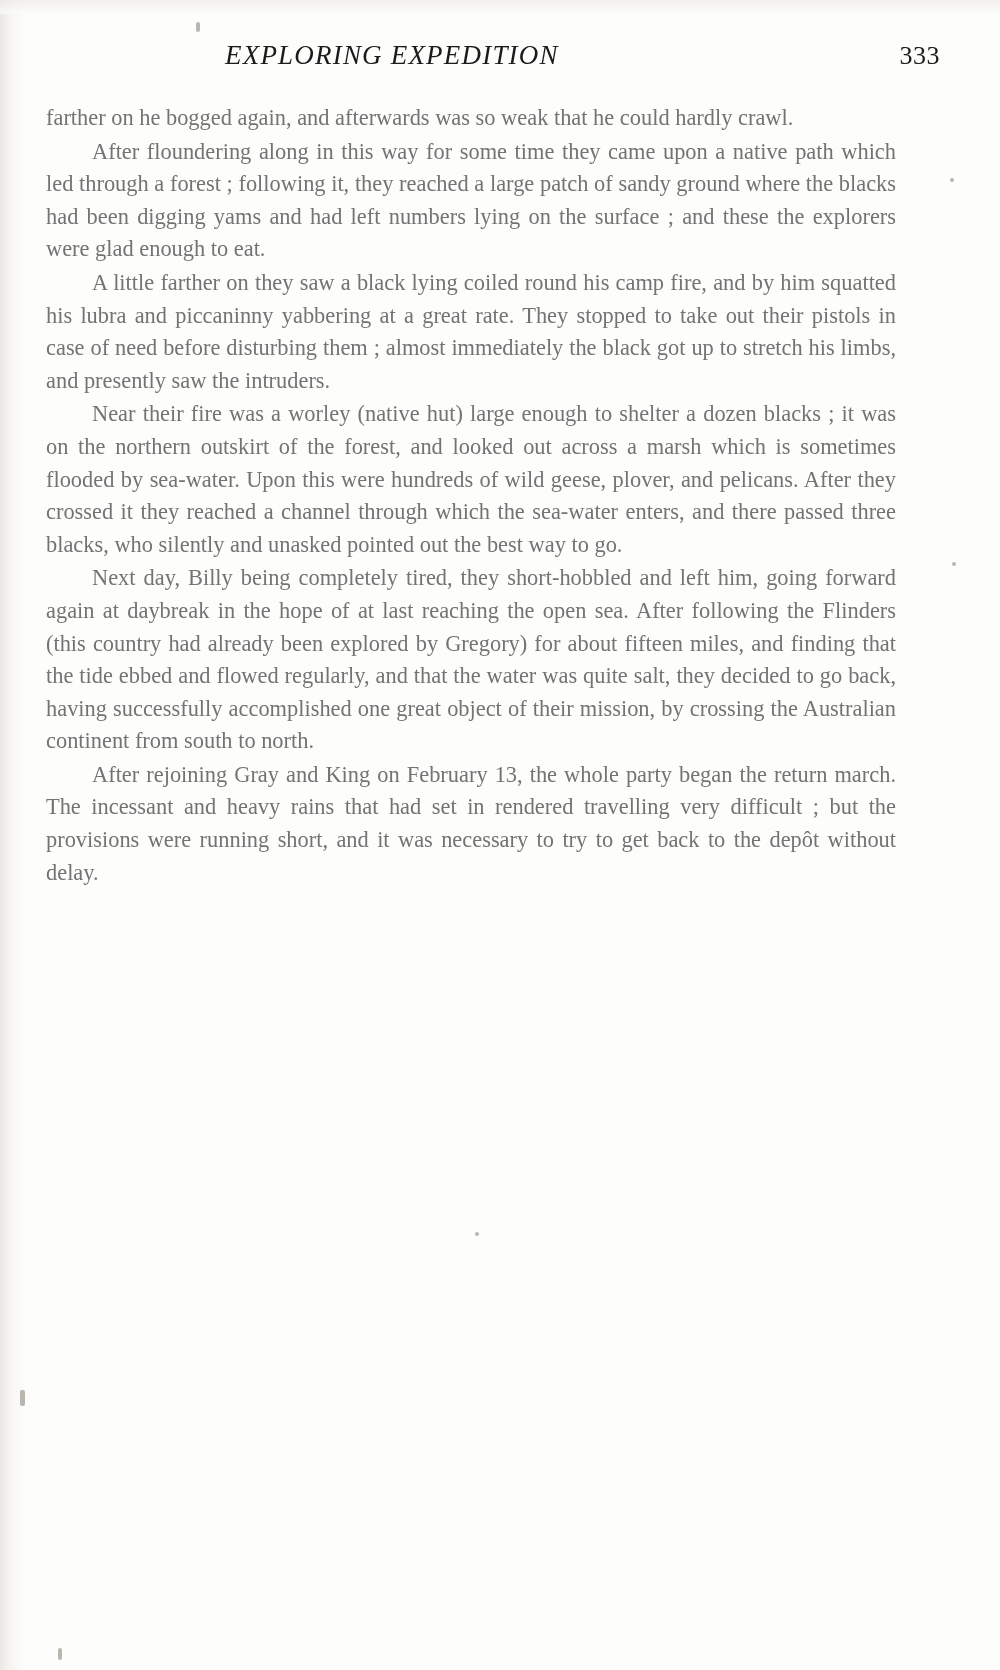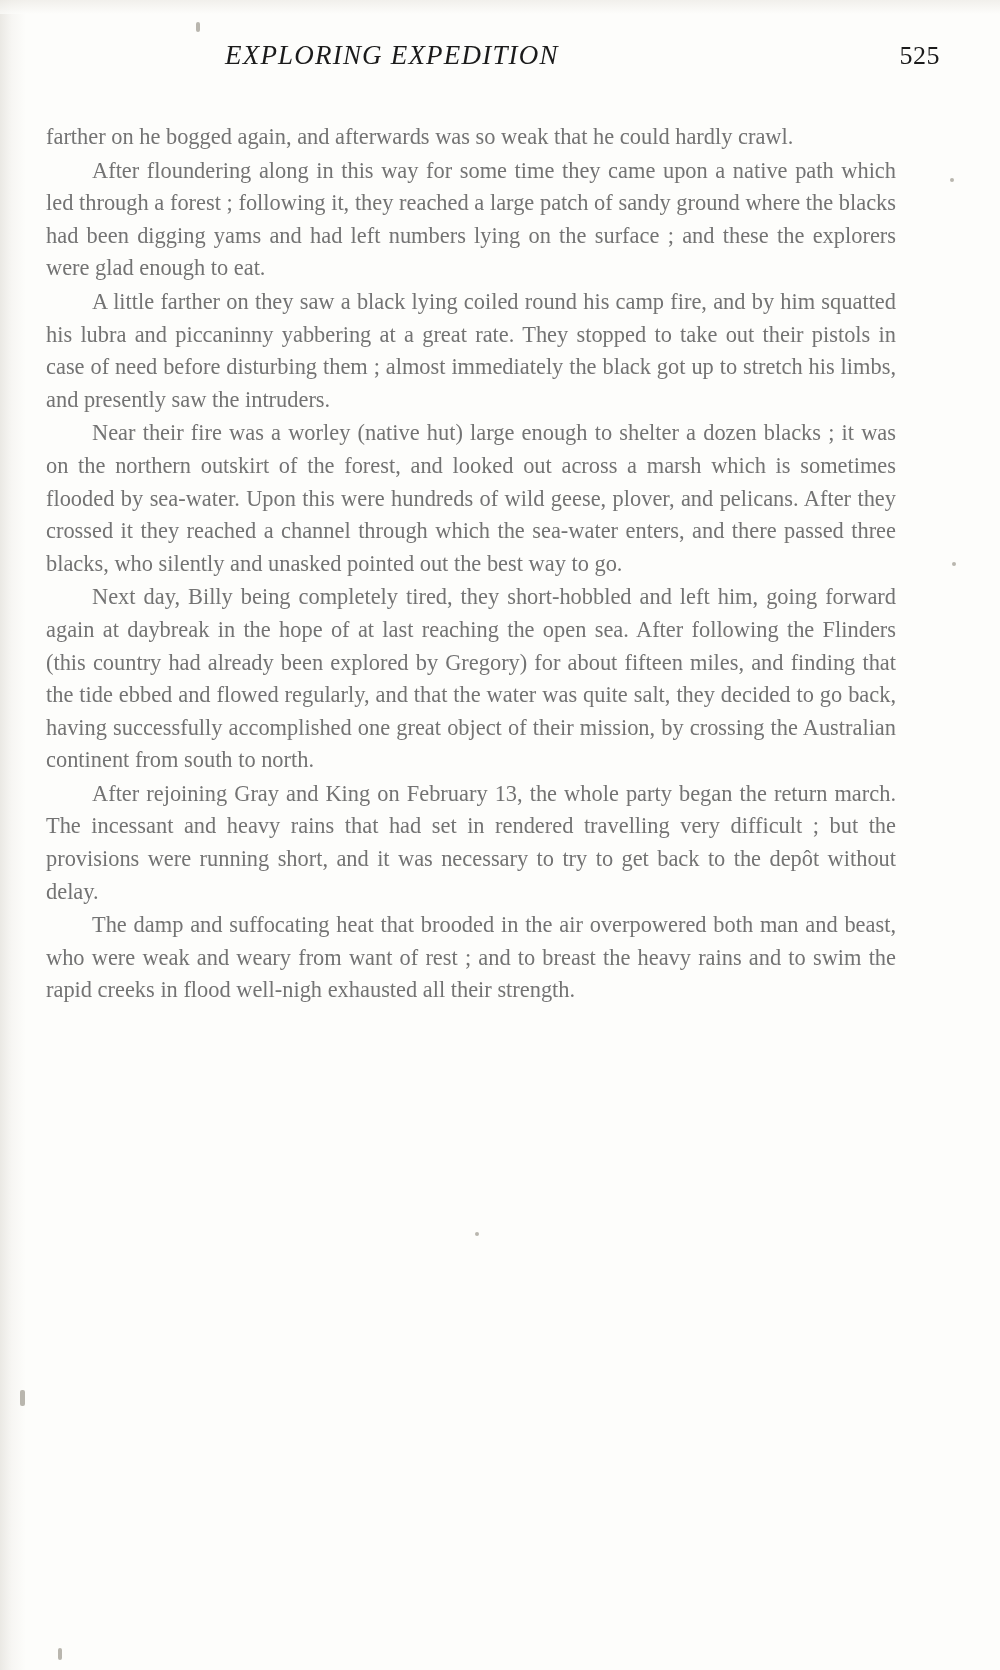--- a/index.html
+++ b/index.html
@@ -42,21 +42,21 @@
     position: absolute;
     left: 40px;
     top: 40px;
     width: 920px;
   }
   .header {
     display: flex;
     align-items: baseline;
     justify-content: space-between;
     padding: 0 10px 0 0;
-    margin-bottom: 50px;
+    margin-bottom: 31px;
   }
   .running-head {
     font-style: italic;
     font-size: 27px;
     letter-spacing: 1.2px;
     font-weight: 400;
     margin-left: 185px;
     white-space: nowrap;
   }
   .page-number {
@@ -98,27 +98,26 @@
   <div class="mark" style="left:950px; top:178px; width:4px; height:4px;"></div>
   <div class="mark" style="left:952px; top:562px; width:4px; height:4px;"></div>
   <div class="mark" style="left:475px; top:1232px; width:4px; height:4px;"></div>
   <div class="mark" style="left:20px; top:1390px; width:5px; height:16px; border-radius:2px;"></div>
   <div class="mark" style="left:58px; top:1648px; width:4px; height:12px; border-radius:2px;"></div>
 
   <div class="content">
 
     <div class="header">
       <div class="running-head">EXPLORING EXPEDITION</div>
-      <div class="page-number">525</div>
+      <div class="page-number">333</div>
     </div>
 
     <div class="body-text">
       <p class="noindent">farther on he bogged again, and afterwards was so weak that he could hardly crawl.</p>
       <p>After floundering along in this way for some time they came upon a native path which led through a forest ; following it, they reached a large patch of sandy ground where the blacks had been digging yams and had left numbers lying on the surface ; and these the explorers were glad enough to eat.</p>
       <p>A little farther on they saw a black lying coiled round his camp fire, and by him squatted his lubra and piccaninny yabbering at a great rate. They stopped to take out their pistols in case of need before disturbing them ; almost immediately the black got up to stretch his limbs, and presently saw the intruders.</p>
       <p>Near their fire was a worley (native hut) large enough to shelter a dozen blacks ; it was on the northern outskirt of the forest, and looked out across a marsh which is sometimes flooded by sea-water. Upon this were hundreds of wild geese, plover, and pelicans. After they crossed it they reached a channel through which the sea-water enters, and there passed three blacks, who silently and unasked pointed out the best way to go.</p>
       <p>Next day, Billy being completely tired, they short-hobbled and left him, going forward again at daybreak in the hope of at last reaching the open sea. After following the Flinders (this country had already been explored by Gregory) for about fifteen miles, and finding that the tide ebbed and flowed regularly, and that the water was quite salt, they decided to go back, having successfully accomplished one great object of their mission, by crossing the Australian continent from south to north.</p>
       <p>After rejoining Gray and King on February 13, the whole party began the return march. The incessant and heavy rains that had set in rendered travelling very difficult ; but the provisions were running short, and it was necessary to try to get back to the depôt without delay.</p>
-      <p>The damp and suffocating heat that brooded in the air overpowered both man and beast, who were weak and weary from want of rest ; and to breast the heavy rains and to swim the rapid creeks in flood well-nigh exhausted all their strength.</p>
     </div>
 
   </div>
 </div>
 
 </body></html>

